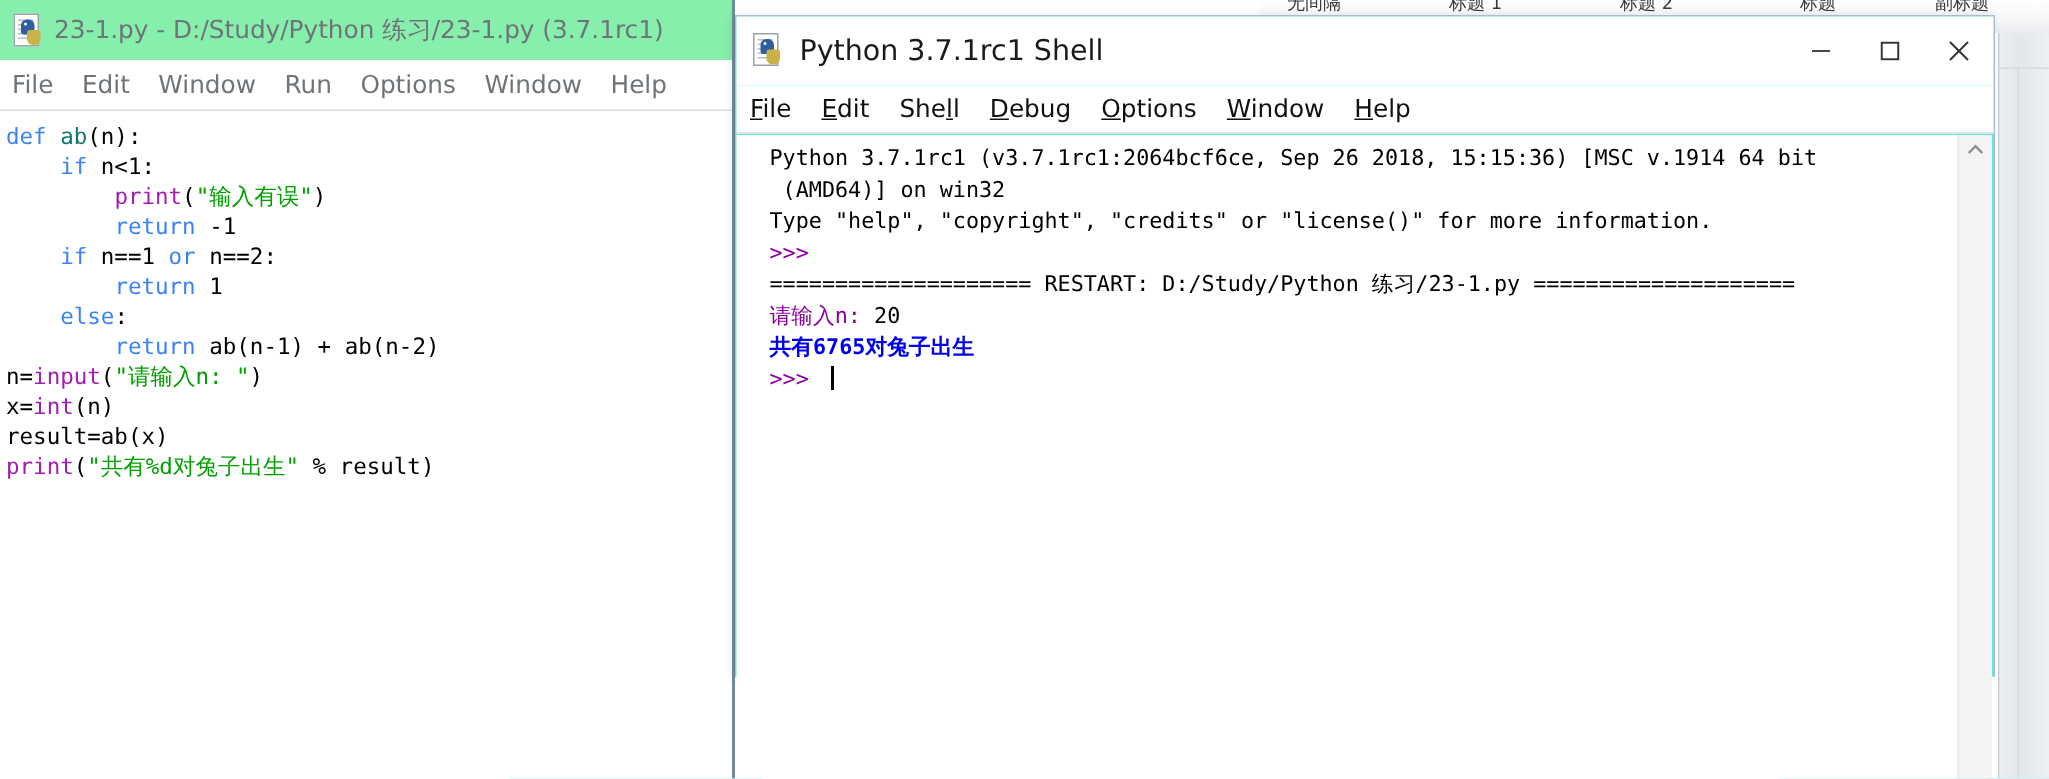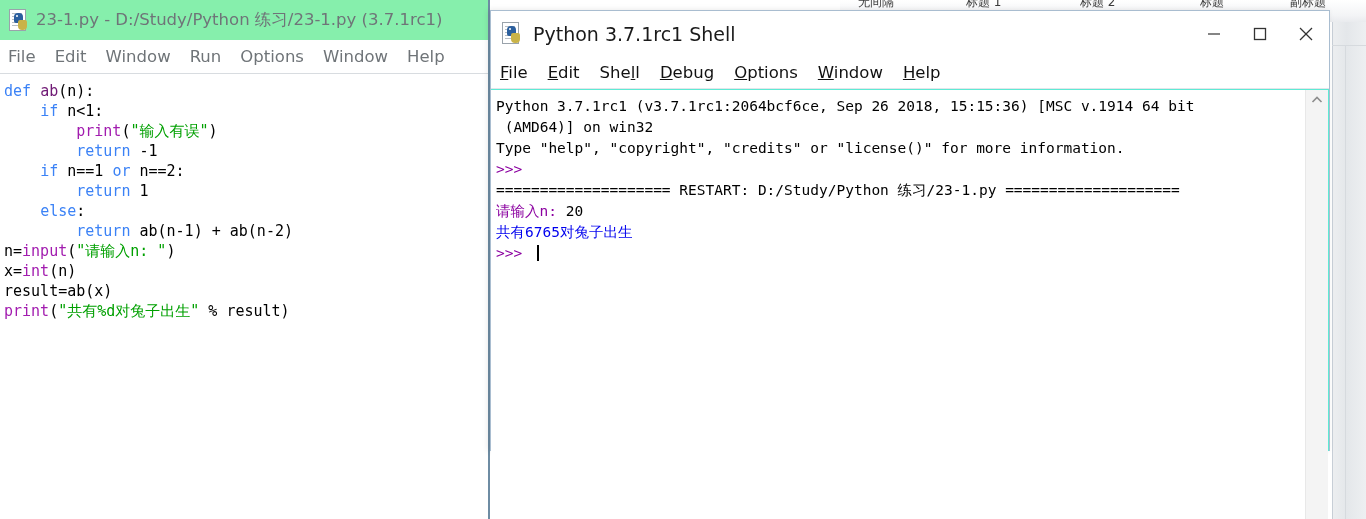--- a/index.html
+++ b/index.html
@@ -94,21 +94,21 @@
     position:absolute;left:0;top:75px;width:488px;height:444px;
     background:#ffffff;
     padding:6px 0 0 4px;box-sizing:border-box;
     font-family:"DejaVu Sans Mono", monospace;
     font-size:15px;line-height:20px;
     white-space:pre;color:#000000;
   }
   .k{color:#3b82f6;}      
   .b{color:#a21caf;}      
   .s{color:#00a000;}      
-  .d{color:#701a75;}      
+  .d{color:#0f766e;}      
 
   
   #shell-window{
     position:absolute;left:490px;top:10px;width:840px;height:441px;
     background:#5eead4;
     border:1px solid #a9bdd0;
     border-bottom:none;
     box-sizing:border-box;
     box-shadow:-2px 0 6px rgba(0,0,0,.10);
   }
@@ -134,26 +134,26 @@
     display:flex;align-items:center;padding-left:9px;box-sizing:border-box;
   }
   .sh-menu-item{
     font-size:16.5px;color:#111111;margin-right:20px;white-space:nowrap;
     font-family:"DejaVu Sans", sans-serif;
   }
   .sh-menu-item u{text-decoration:underline;}
   #shell-text{
     position:absolute;left:0;top:79px;width:815px;height:430px;
     background:#ffffff;overflow:hidden;
-    padding:6px 0 0 5px;box-sizing:border-box;
+    padding:6px 0 0 22px;box-sizing:border-box;
     font-family:"DejaVu Sans Mono", monospace;
     font-size:14.5px;line-height:21px;white-space:pre;color:#000;
   }
   .prompt{color:#8b00a0;}
-  .out-blue{color:#0000ee;}
+  .out-blue{color:#0000ee;font-weight:bold;}
   .cursor{
     display:inline-block;width:2px;height:16px;background:#000;
     vertical-align:-3px;margin-left:6px;
   }
   #shell-scrollbar{
     position:absolute;right:1px;top:79px;width:22px;height:430px;
     background:#f4f4f4;border-left:1px solid #e8e8e8;
   }
   #shell-scroll-up{
     position:absolute;left:0;top:0;width:22px;height:20px;

